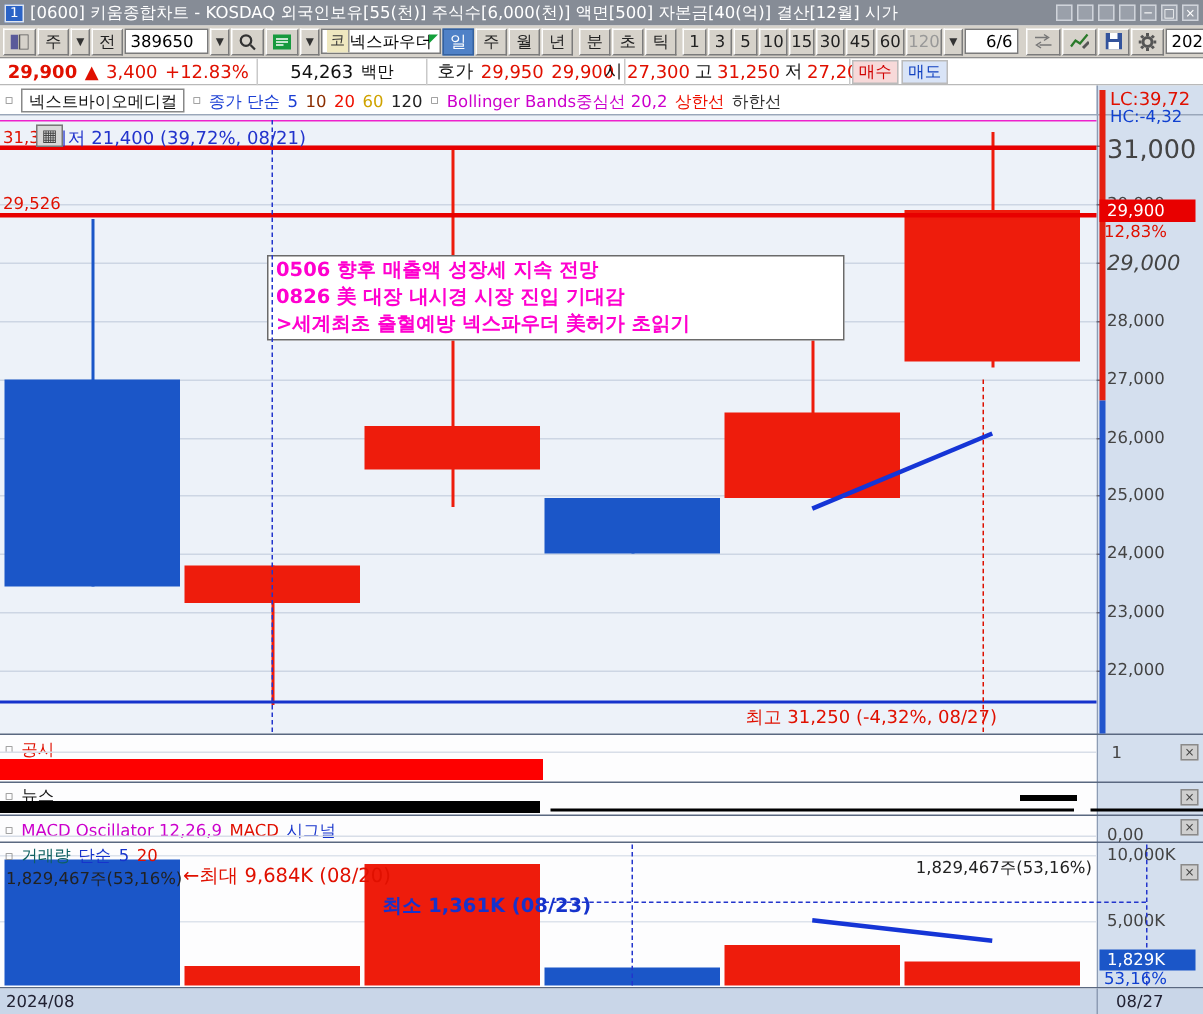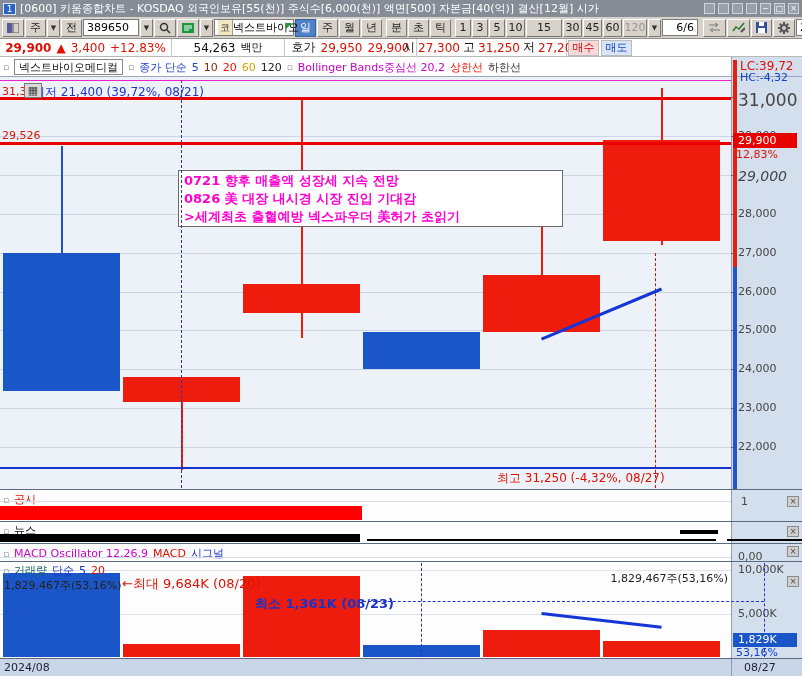--- a/index.html
+++ b/index.html
@@ -126,35 +126,35 @@
       <svg class="icon-svg" width="12" height="12">
           <rect x="0" y="1" width="12" height="10" fill="#179a3e"></rect>
           <line x1="2" y1="4" x2="10" y2="4" stroke="#fff"></line>
           <line x1="2" y1="6" x2="10" y2="6" stroke="#fff"></line>
           <line x1="2" y1="8" x2="7" y2="8" stroke="#fff"></line>
         </svg>
     </span>
       <span class="drop">▼</span>
     <span class="tinput stockfield" style="width:80px">
       <span class="badge-ko">코</span>
-      <span>넥스트바이오</span>
+      <span>넥스파우더</span>
       <span class="green-tri"></span>
     </span>
     <span class="tbtn sel">일</span>
     <span class="tbtn">주</span>
     <span class="tbtn">월</span>
     <span class="tbtn">년</span>
     <span class="tbtn" style="margin-left:3px">분</span>
     <span class="tbtn">초</span>
     <span class="tbtn">틱</span>
     <span class="tbtn" style="margin-left:3px;width:16px">1</span>
     <span class="tbtn" style="width:16px">3</span>
     <span class="tbtn" style="width:16px">5</span>
     <span class="tbtn" style="width:19px">10</span>
-    <span class="tbtn" style="width:36px">15</span>
+    <span class="tbtn" style="width:17px">15</span>
     <span class="tbtn" style="width:19px">30</span>
     <span class="tbtn" style="width:19px">45</span>
     <span class="tbtn" style="width:19px">60</span>
     <span class="tbtn dim" style="width:24px">120</span>
     <span class="drop">▼</span>
     <span class="tinput" style="width:36px;justify-content:flex-end">6/6</span>
     <span class="tbtn" style="margin-left:4px">
       <svg class="icon-svg" width="13" height="11">
           <path d="M1 3 h8 M7 1 l3 2 -3 2" stroke="#777" fill="none"></path>
           <path d="M12 8 h-8 M5 6 l-3 2 3 2" stroke="#777" fill="none"></path>
@@ -310,21 +310,21 @@
   <div class="abs annot z5" style="left:33px;top:84px;font-size:12px;color:#2233cc">최저 21,400 (39,72%, 08/21)</div>
   <div class="abs z6" style="left:24px;top:83px;width:18px;height:15px;background:#d9d9d9;border:1px solid #777;font-size:11px;line-height:13px;text-align:center;color:#444">▦</div>
   <div class="abs z4" style="left:0;top:80px;width:731px;height:1px;background:#ee22cc"></div>
   <div class="abs z4" style="left:0;top:97px;width:731px;height:3px;background:#e80000"></div>
   <div class="abs z4" style="left:0;top:142px;width:731px;height:3px;background:#e80000"></div>
   <div class="abs annot z5" style="left:2px;top:129px;font-size:11px;color:#e01000">29,526</div>
   <div class="abs z4" style="left:0;top:467px;width:731px;height:2px;background:#1633cc"></div>
   <div class="abs dashV-blue z4" style="left:181px;top:80px;height:408px"></div>
   <div class="abs dashV-red z4" style="left:655px;top:253px;height:235px"></div>
   <div class="abs" id="newsbox">
-    <div>0721 향후 매출액 성장세 지속 전망</div>
+    <div>0506 향후 매출액 성장세 지속 전망</div>
     <div>0826 美 대장 내시경 시장 진입 기대감</div>
     <div>&gt;세계최초 출혈예방 넥스파우더 美허가 초읽기</div>
   </div>
   <div class="abs annot z5" style="left:497px;top:470px;font-size:12px;color:#e01000">최고 31,250 (-4,32%, 08/27)</div>
   <div class="abs pricebox">29,900</div>
   <div class="abs z7" style="left:736px;top:148px;font-size:11px;color:#e01000">12,83%</div>
 
   <div class="abs phead" style="left:3px;top:492px;z-index:4">
     <span class="marker">▫</span>
     <span style="color:#e01000">공시</span>

